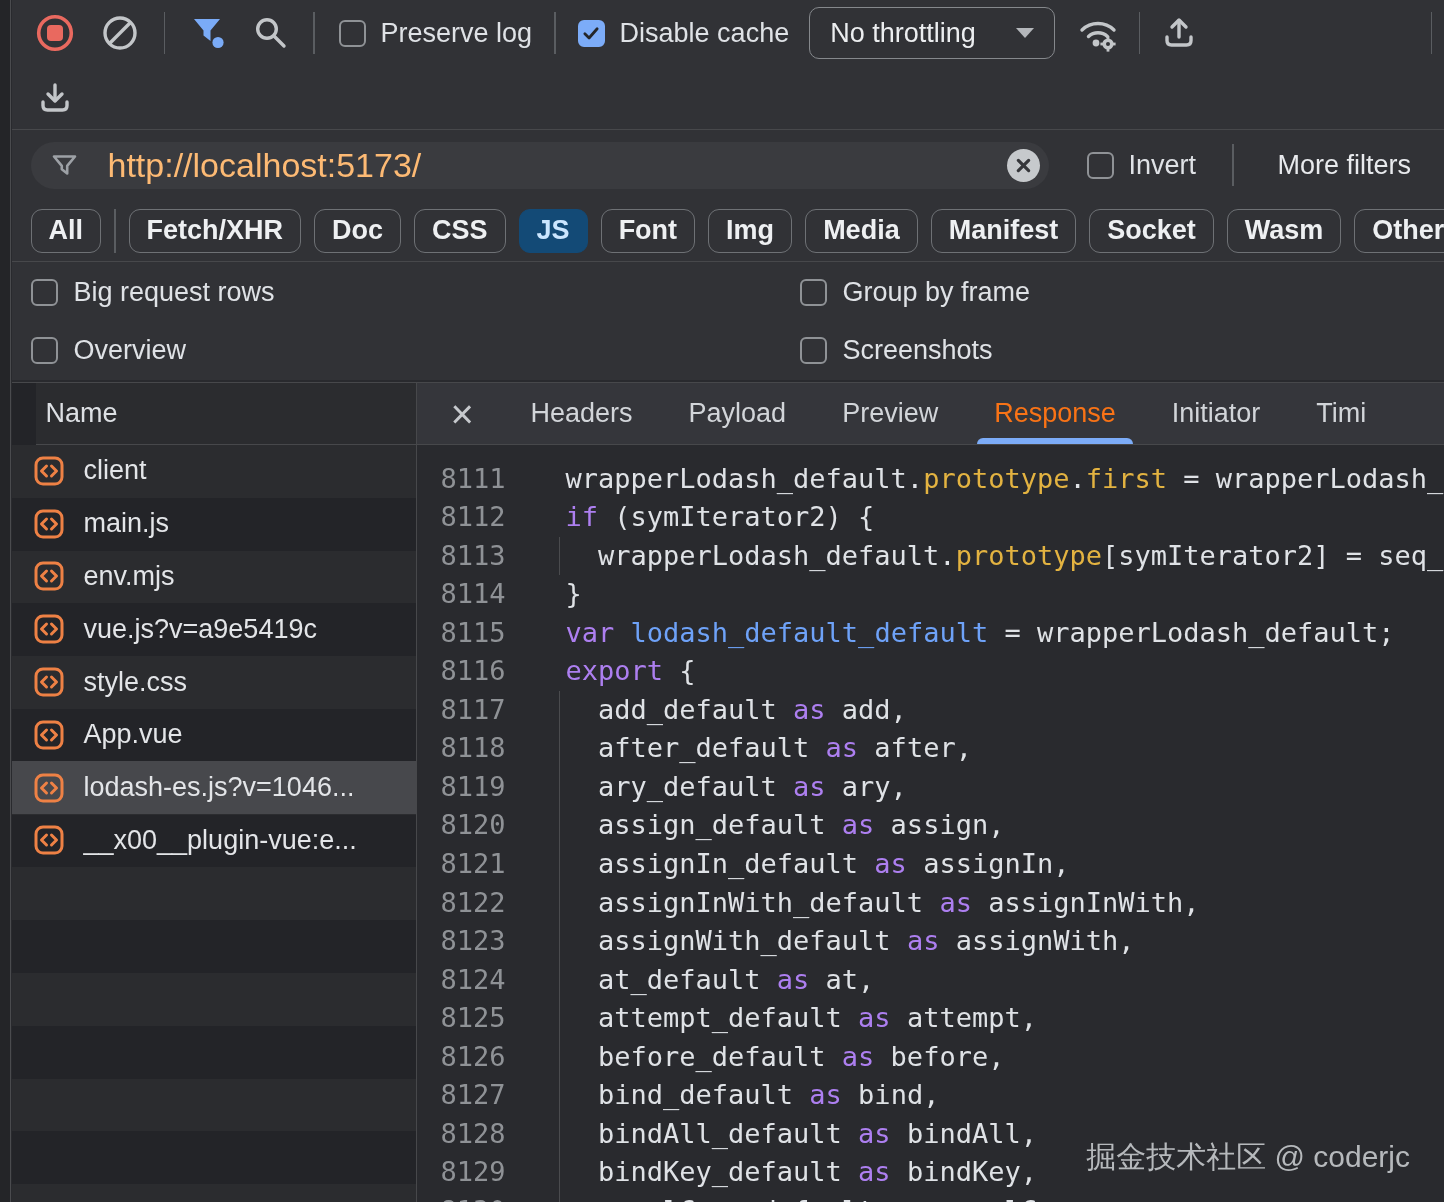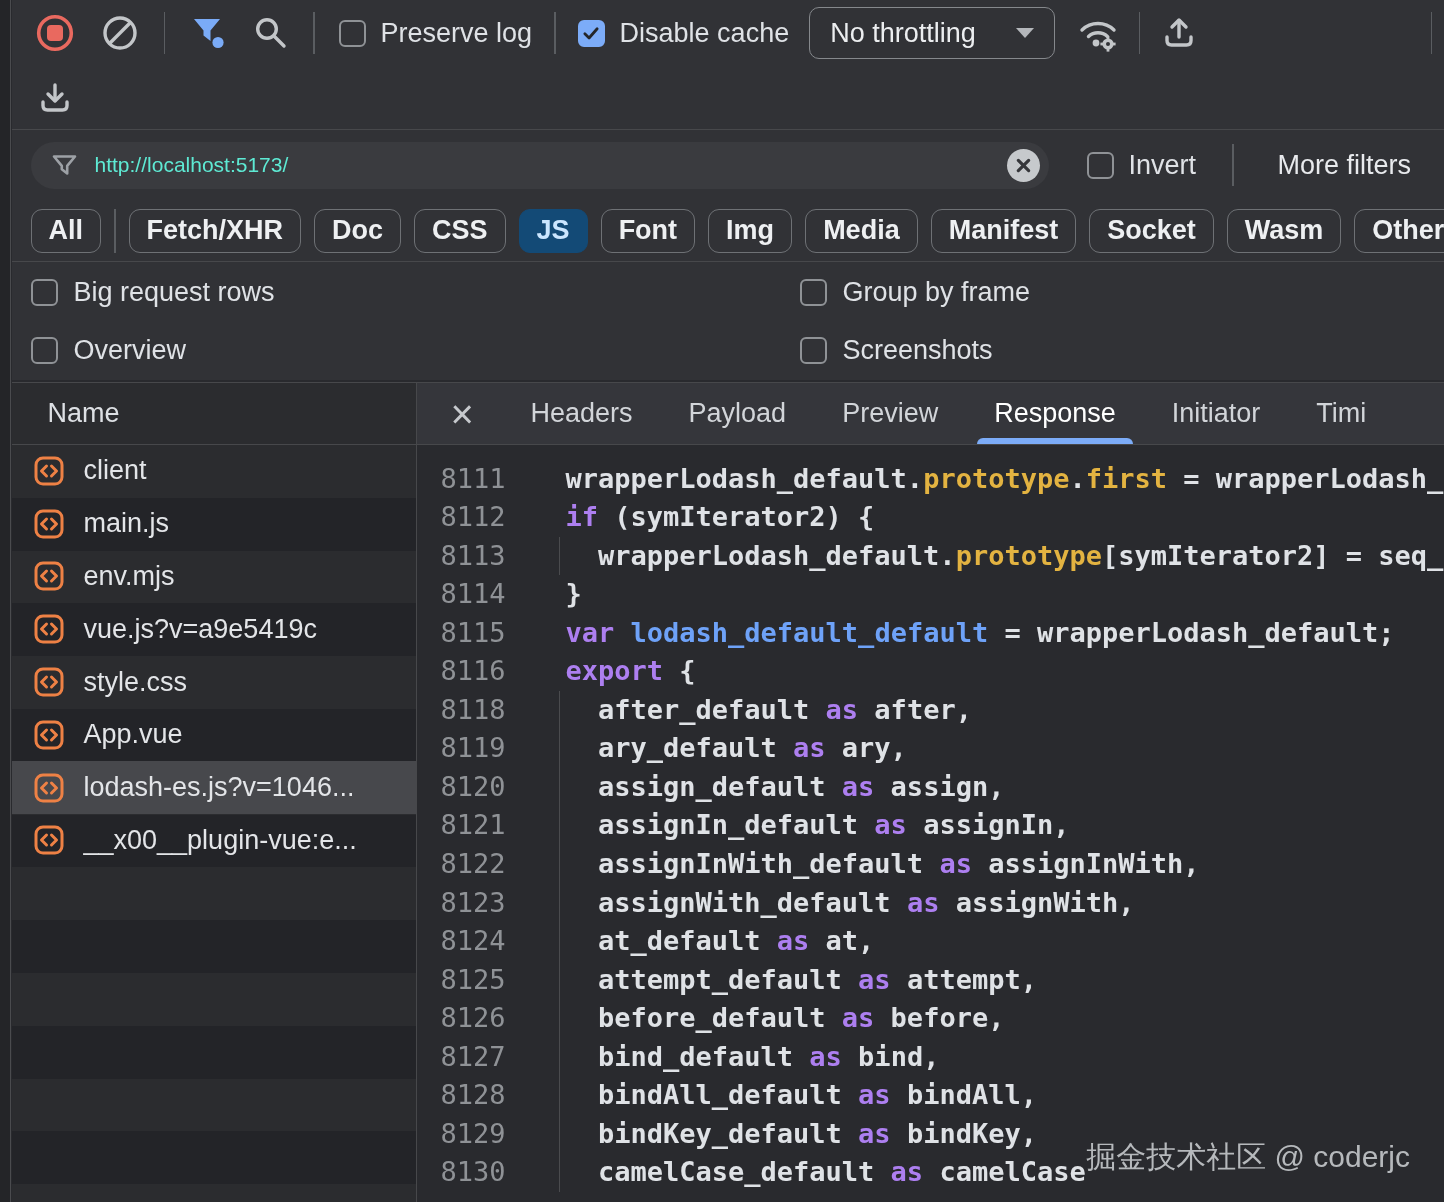--- a/index.html
+++ b/index.html
@@ -23,57 +23,57 @@
   .cbox svg{display:none;}
   .cbox.checked{background:#7cacf8;border-color:#7cacf8;}
   .cbox.checked svg{display:block;}
   .clabel{font-size:27px;color:#dfe2e6;white-space:nowrap;}
   .select{flex:none;height:52px;border:1.5px solid #85888c;border-radius:10px;display:flex;align-items:center;gap:40px;padding:0 20px;font-size:27px;color:#eceef0;background:transparent;box-sizing:border-box;}
   .chev{width:0;height:0;border-left:9px solid transparent;border-right:9px solid transparent;border-top:10px solid #b4b7bb;}
 
   
   .filter-row{height:70px;display:flex;align-items:center;padding-left:19px;}
   .pill{flex:none;width:1018px;height:47px;border-radius:24px;background:#3a3b3f;display:flex;align-items:center;padding:0 9px 0 20px;box-sizing:border-box;}
-  .pill-text{flex:1;font-size:21px;color:#5eead4;white-space:nowrap;overflow:hidden;margin-left:17px;}
+  .pill-text{flex:1;font-size:34px;color:#fdba74;white-space:nowrap;overflow:hidden;margin-left:30px;}
   .pill-clear{flex:none;width:33px;height:33px;border-radius:50%;background:#c6c9cc;display:flex;align-items:center;justify-content:center;border:none;padding:0;cursor:pointer;}
   .morefilters{font-size:27px;color:#e8eaed;white-space:nowrap;margin-left:44px;}
 
   
   .chips-row{height:62px;display:flex;align-items:center;gap:13px;padding-left:19px;border-bottom:1.5px solid #47484b;box-sizing:border-box;}
   .chip{flex:none;height:44px;border:1.5px solid #6e7175;border-radius:11px;background:transparent;color:#eef0f2;font-size:27px;font-weight:600;padding:0 17px;display:flex;align-items:center;font-family:inherit;cursor:pointer;box-sizing:border-box;}
   .chip.active{background:#134a76;border-color:#134a76;color:#cbe6ff;}
   .chips-sep{height:44px;}
 
   
   .options{height:118px;padding-top:1px;box-sizing:border-box;}
   .opt-row{display:flex;align-items:center;height:58px;}
   .opt{display:flex;align-items:center;gap:16px;padding-left:19px;box-sizing:border-box;}
   .opt.col1{width:769px;}
 
   
   .main{position:absolute;top:381.5px;left:0;right:0;bottom:0;display:flex;border-top:1.5px solid #47484b;}
   .left-panel{flex:none;width:404px;border-right:1.5px solid #47484b;display:flex;flex-direction:column;background:#232428;}
-  .name-header{flex:none;height:62px;background:#2b2c2f;border-bottom:1.5px solid #47484b;display:flex;align-items:center;padding-left:36px;font-size:27px;color:#dde0e4;box-sizing:border-box;}
+  .name-header{flex:none;height:62px;background:#2b2c2f;border-bottom:1.5px solid #47484b;display:flex;align-items:center;padding-left:10px;font-size:27px;color:#dde0e4;box-sizing:border-box;margin-left:24px;}
   .req-list{flex:1;background:repeating-linear-gradient(to bottom,#2b2c2f 0px,#2b2c2f 52.8px,#232428 52.8px,#232428 105.6px);}
   .req-row{height:52.8px;display:flex;align-items:center;gap:20px;padding-left:22px;font-size:27px;color:#e3e5e8;white-space:nowrap;overflow:hidden;cursor:pointer;}
   .req-row.selected{background:#47484c;}
   .req-icon{flex:none;width:30px;height:30px;display:flex;}
 
   .right-panel{flex:1;display:flex;flex-direction:column;overflow:hidden;}
   .tabbar{flex:none;height:62px;background:#35363b;border-bottom:1.5px solid #47484b;display:flex;align-items:center;gap:56px;padding-left:114px;position:relative;box-sizing:border-box;}
   .tab{height:62px;display:flex;align-items:center;font-size:27px;color:#d2d5d9;position:relative;cursor:pointer;white-space:nowrap;text-align:center;}
-  .tab.active{color:#ffffff;}
+  .tab.active{color:#f97316;}
   .tab.active::after{content:"";position:absolute;left:-17px;right:-17px;bottom:0;height:6px;border-radius:8px 8px 0 0;background:#7cacf8;}
   .tab-close{position:absolute;left:34px;top:0;height:62px;display:flex;align-items:center;font-size:40px;color:#c6c9cd;cursor:pointer;line-height:1;}
 
   
   .code{flex:1;background:#292a2e;padding-top:15px;overflow:hidden;position:relative;font-family:"DejaVu Sans Mono","Liberation Mono",monospace;font-size:27px;}
   .line{height:38.55px;line-height:38.55px;display:flex;position:relative;white-space:pre;}
   .ln{flex:none;width:89px;text-align:right;color:#8f9296;}
-  .lc{margin-left:60px;font-weight:bold;}
+  .lc{margin-left:60px;}
   .guide{position:absolute;left:142px;top:0;height:100%;width:1.5px;background:#4a4b4e;}
   .tp{color:#dfe2e6;}
   .tk{color:#ad7ff0;}
   .ty{color:#e3b341;}
   .tb{color:#6ea2f8;}
 
   .watermark{position:absolute;right:34px;bottom:24px;font-size:30px;color:#b6b9bc;z-index:9;}
   svg{display:block;}
 </style>
 </head>
@@ -347,20 +347,21 @@
           <div class="tab">Initiator</div>
           <div class="tab">Timi</div>
         </div>
       <div class="code" id="codepane">
           <div class="line"><span class="ln">8111</span><span class="lc"><span class="tp">wrapperLodash_default.</span><span class="ty">prototype</span><span class="tp">.</span><span class="ty">first</span><span class="tp"> = wrapperLodash_</span></span></div>
           <div class="line"><span class="ln">8112</span><span class="lc"><span class="tk">if</span><span class="tp"> (symIterator2) {</span></span></div>
           <div class="line"><i class="guide"></i><span class="ln">8113</span><span class="lc"><span class="tp">  wrapperLodash_default.</span><span class="ty">prototype</span><span class="tp">[symIterator2] = seq_</span></span></div>
           <div class="line"><span class="ln">8114</span><span class="lc"><span class="tp">}</span></span></div>
           <div class="line"><span class="ln">8115</span><span class="lc"><span class="tk">var</span><span class="tp"> </span><span class="tb">lodash_default_default</span><span class="tp"> = wrapperLodash_default;</span></span></div>
           <div class="line"><span class="ln">8116</span><span class="lc"><span class="tk">export</span><span class="tp"> {</span></span></div>
+          <div class="line"><i class="guide"></i><span class="ln">8117</span><span class="lc"><span class="tp">  add_default </span><span class="tk">as</span><span class="tp"> add,</span></span></div>
           <div class="line"><i class="guide"></i><span class="ln">8118</span><span class="lc"><span class="tp">  after_default </span><span class="tk">as</span><span class="tp"> after,</span></span></div>
           <div class="line"><i class="guide"></i><span class="ln">8119</span><span class="lc"><span class="tp">  ary_default </span><span class="tk">as</span><span class="tp"> ary,</span></span></div>
           <div class="line"><i class="guide"></i><span class="ln">8120</span><span class="lc"><span class="tp">  assign_default </span><span class="tk">as</span><span class="tp"> assign,</span></span></div>
           <div class="line"><i class="guide"></i><span class="ln">8121</span><span class="lc"><span class="tp">  assignIn_default </span><span class="tk">as</span><span class="tp"> assignIn,</span></span></div>
           <div class="line"><i class="guide"></i><span class="ln">8122</span><span class="lc"><span class="tp">  assignInWith_default </span><span class="tk">as</span><span class="tp"> assignInWith,</span></span></div>
           <div class="line"><i class="guide"></i><span class="ln">8123</span><span class="lc"><span class="tp">  assignWith_default </span><span class="tk">as</span><span class="tp"> assignWith,</span></span></div>
           <div class="line"><i class="guide"></i><span class="ln">8124</span><span class="lc"><span class="tp">  at_default </span><span class="tk">as</span><span class="tp"> at,</span></span></div>
           <div class="line"><i class="guide"></i><span class="ln">8125</span><span class="lc"><span class="tp">  attempt_default </span><span class="tk">as</span><span class="tp"> attempt,</span></span></div>
           <div class="line"><i class="guide"></i><span class="ln">8126</span><span class="lc"><span class="tp">  before_default </span><span class="tk">as</span><span class="tp"> before,</span></span></div>
           <div class="line"><i class="guide"></i><span class="ln">8127</span><span class="lc"><span class="tp">  bind_default </span><span class="tk">as</span><span class="tp"> bind,</span></span></div>

